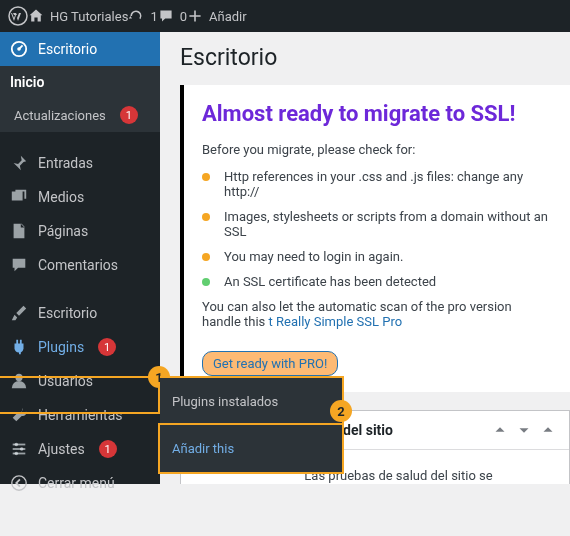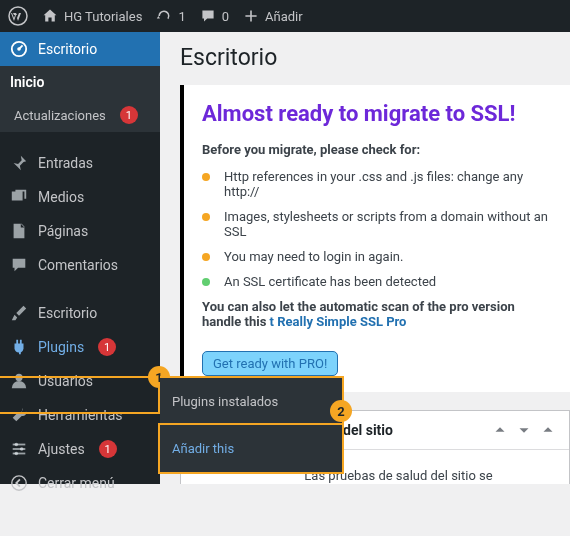--- a/index.html
+++ b/index.html
@@ -1,42 +1,42 @@
 <!DOCTYPE html>
 <html><head>
 <meta charset="utf-8">
 <style>
 * { margin: 0; padding: 0; box-sizing: border-box; font-family: -apple-system, BlinkMacSystemFont, "Segoe UI", Roboto, sans-serif; }
 body { background: #f0f0f1; width: 570px; height: 536px; overflow: hidden; }
-.topbar { height: 32px; background: #1d2327; display: flex; align-items: center; padding: 0 8px; gap: 14px; color: #c3c4c7; font-size: 13px; }
+.topbar { height: 32px; background: #1d2327; display: flex; align-items: center; padding: 0 8px; color: #c3c4c7; font-size: 13px; }
 .topbar .item { display: flex; align-items: center; gap: 6px; }
 .topbar svg { width: 16px; height: 16px; fill: #c3c4c7; }
 .topbar .wp-logo svg { width: 20px; height: 20px; }
 .layout { display: flex; height: 452px; }
 .sidebar { width: 160px; background: #1d2327; color: #c3c4c7; font-size: 14px; position: relative; }
 .menu-item { display: flex; align-items: center; gap: 10px; padding: 8px 10px; cursor: pointer; position: relative; }
 .menu-item.current { background: #2271b1; color: #fff; }
 .menu-item.subcurrent { background: #2c3338; color: #fff; font-weight: 600; }
 .menu-item.sub { background: #2c3338; padding-left: 14px; font-size: 13px; }
 .menu-item svg { width: 18px; height: 18px; fill: rgba(240,246,252,0.6); flex-shrink: 0; }
 .menu-item.current svg { fill: #fff; }
 .badge { background: #d63638; color: #fff; border-radius: 10px; font-size: 11px; min-width: 18px; height: 18px; display: inline-flex; align-items: center; justify-content: center; margin-left: 4px; padding: 0 5px; }
 .separator { height: 14px; }
 .main { flex: 1; background: #f0f0f1; padding: 12px 0 0 20px; overflow: hidden; }
 .main h1 { font-size: 23px; font-weight: 400; color: #1d2327; margin-bottom: 14px; }
 .notice { background: #fff; border-left: 4px solid #000; padding: 16px 18px; margin-bottom: 18px; }
 .notice h2 { font-size: 22px; font-weight: 700; margin-bottom: 16px; color: #6d28d9; }
-.notice p { font-size: 13px; color: #3c434a; margin-bottom: 12px; font-weight: bold; }
+.notice p { font-size: 13px; color: #3c434a; margin-bottom: 12px; }
 .check-list { list-style: none; }
 .check-list li { font-size: 13px; color: #3c434a; margin-bottom: 10px; display: flex; gap: 14px; align-items: flex-start; }
 .dot { width: 8px; height: 8px; border-radius: 50%; margin-top: 4px; flex-shrink: 0; }
 .dot.orange { background: #f5a623; }
 .dot.green { background: #61ce70; }
 .notice a { color: #2271b1; text-decoration: none; }
-.pro-btn { display: inline-block; margin-top: 10px; border: 1px solid #2271b1; color: #2271b1; background: #7dd3fc; padding: 4px 10px; font-size: 13px; border-radius: 5px; }
+.pro-btn { display: inline-block; margin-top: 10px; border: 1px solid #2271b1; color: #2271b1; background: #fdba74; padding: 4px 10px; font-size: 13px; border-radius: 10px; }
 .postbox { background: #fff; border: 1px solid #c3c4c7; margin-top: 2px; padding-left: 47px; }
 .postbox-header { display: flex; align-items: center; justify-content: space-between; padding: 10px 12px; border-bottom: 1px solid #dcdcde; font-size: 14px; font-weight: 700; color: #1d2327; }
 .postbox-arrows { display: flex; gap: 6px; color: #787c82; }
 .postbox-arrows svg { width: 18px; height: 18px; fill: #787c82; }
 .postbox-body { padding: 18px; font-size: 13px; color: #3c434a; text-align: center; }
 .flyout { position: absolute; left: 160px; top: 344px; background: #2c3338; width: 184px; z-index: 50; border: 2px solid #f5a623; border-left: none; }
 .flyout .fi { padding: 16px 12px; color: #c3c4c7; font-size: 13px; cursor: pointer; }
 .flyout .fi.active { color: #72aee6; background: #2c3338; border: 2px solid #f5a623; margin: -2px; }
 .highlight1 { position: absolute; border: 2px solid #f5a623; pointer-events: none; left: -2px; top: 344px; width: 162px; height: 38px; }
 .num-badge { position: absolute; width: 22px; height: 22px; border-radius: 50%; background: #f5a623; color: #1d2327; font-weight: 700; font-size: 13px; display: flex; align-items: center; justify-content: center; }

